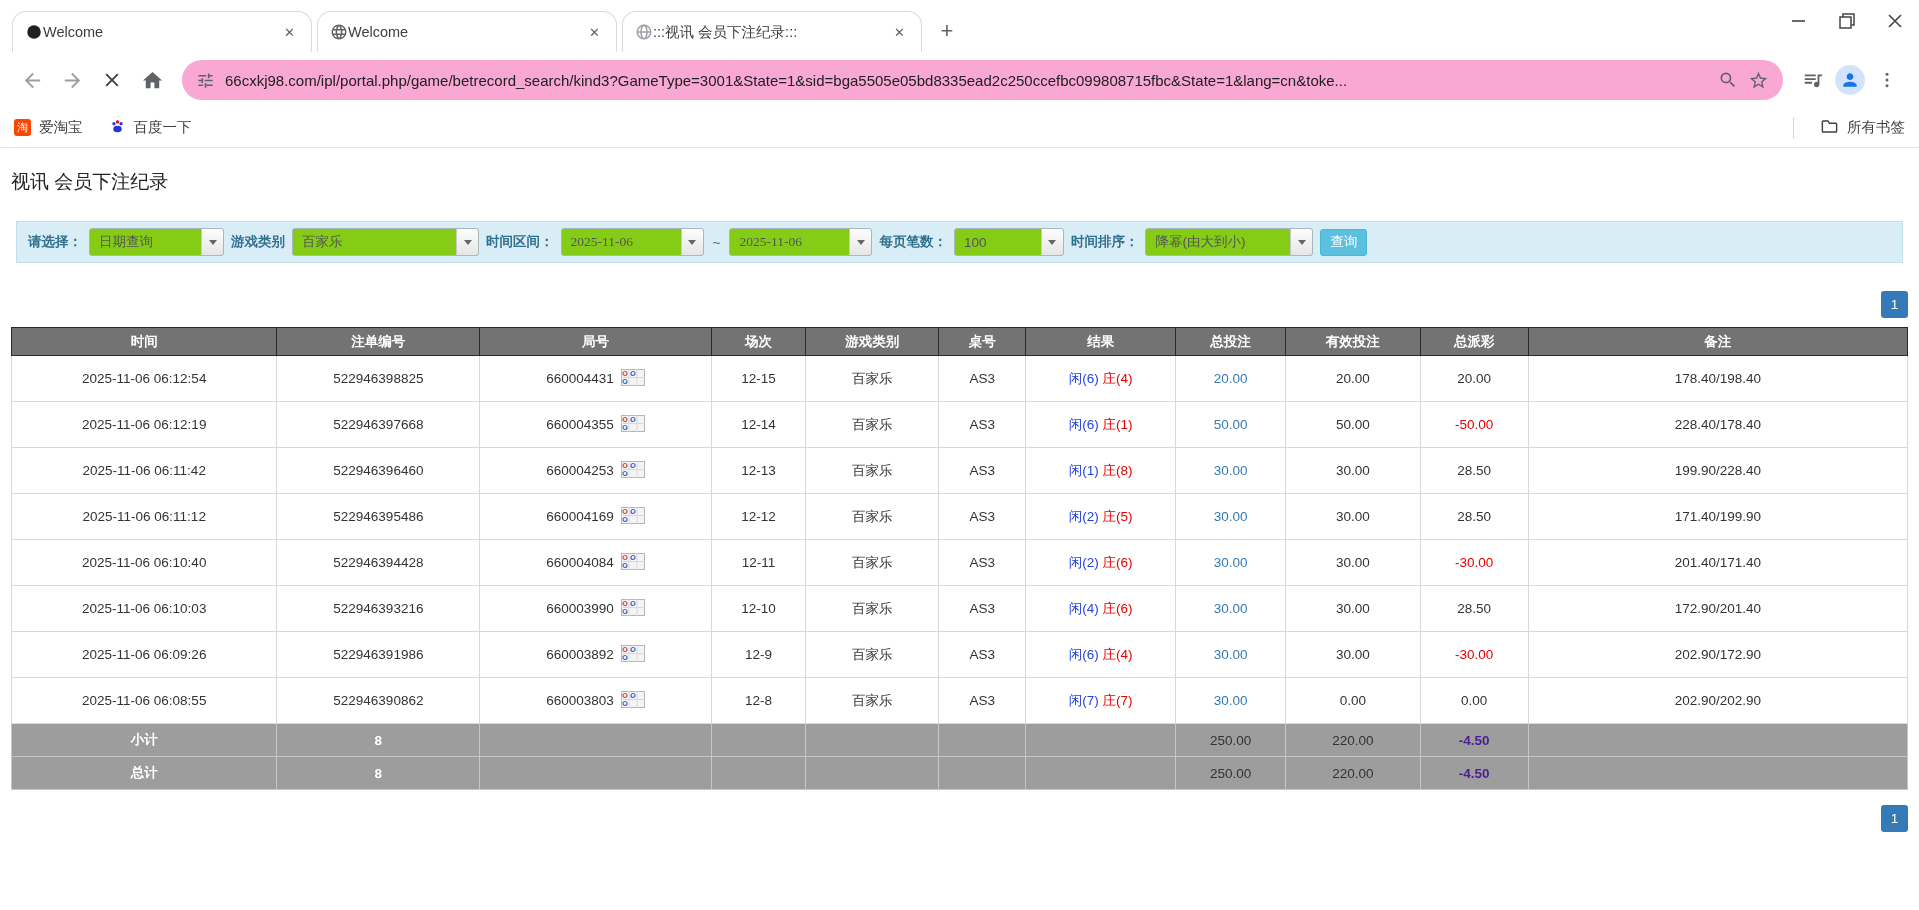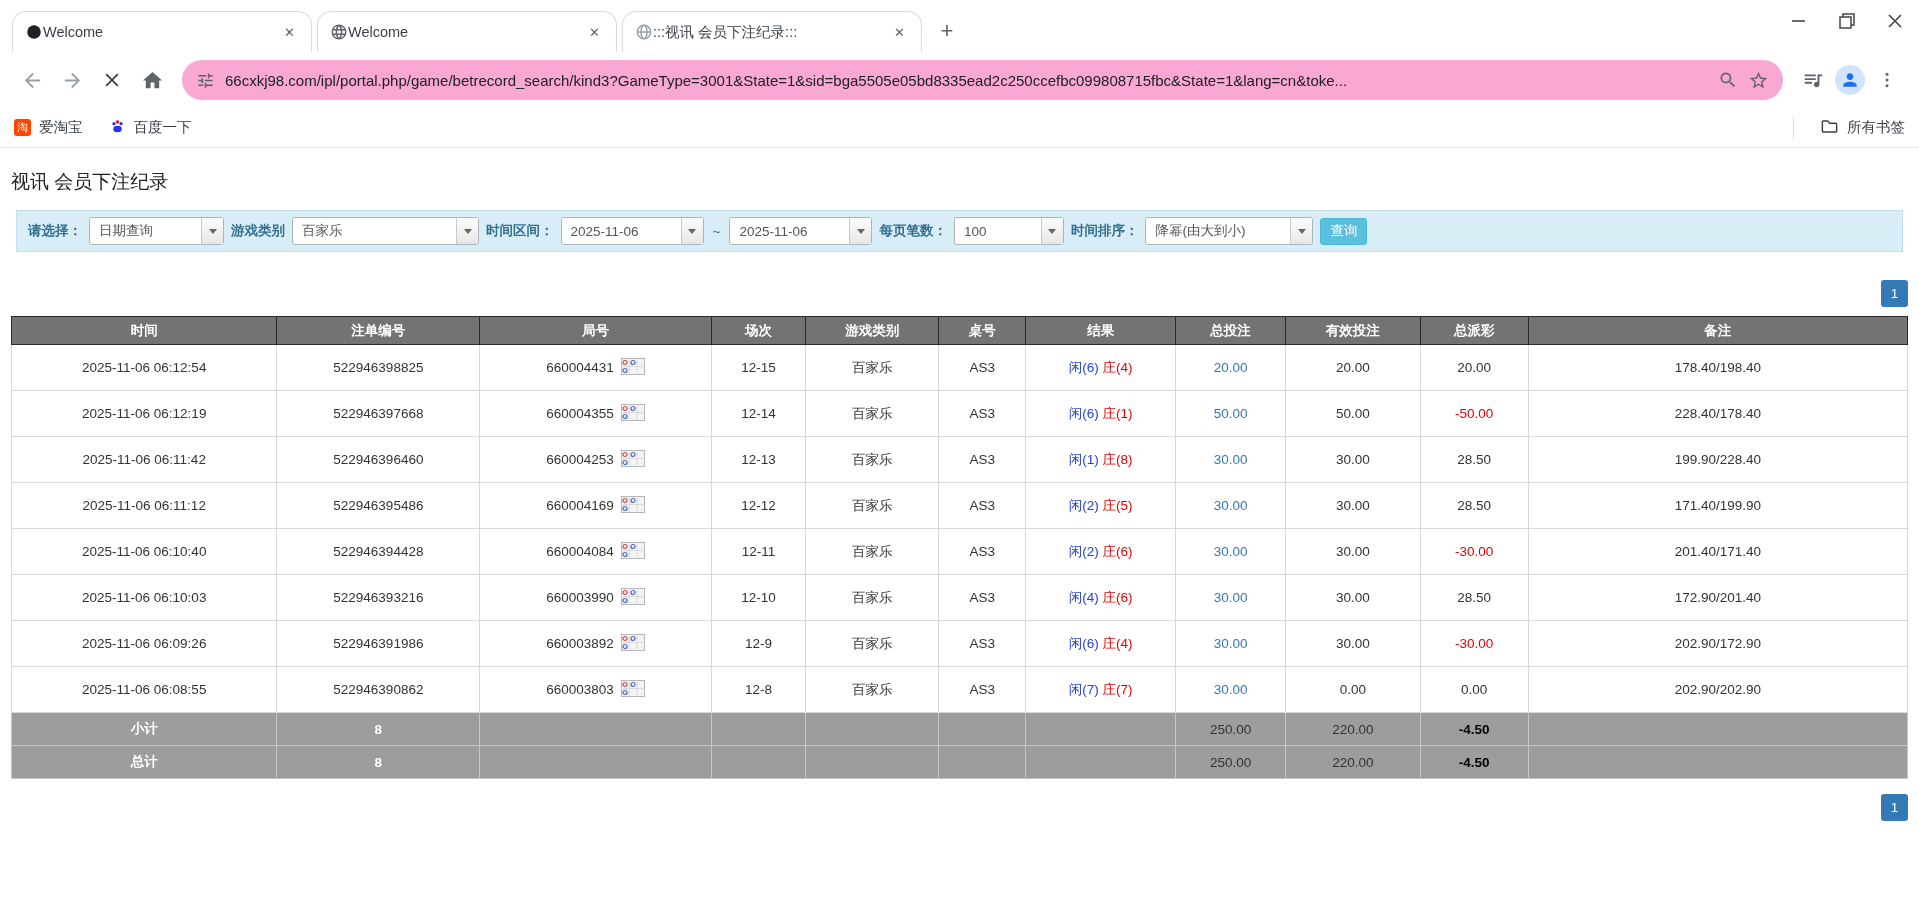--- a/index.html
+++ b/index.html
@@ -39,30 +39,30 @@
   .bm-item { display: flex; align-items: center; gap: 8px; font-size: 14.5px; color: #3b3f43; cursor: pointer; }
   .bm-spacer { flex: 1; }
   .bm-divider { width: 1px; height: 22px; background: #d5d8dc; }
   .taobao-ic { width: 17px; height: 17px; background: #ff4400; border-radius: 3px; color: #fff;
     font-size: 11px; display: flex; align-items: center; justify-content: center; }
 
   
   .page { background: #fff; }
   .page-title { font-size: 19px; font-weight: 400; color: #222; margin: 21px 0 0 11px; }
 
-  .filter-bar { margin: 15px 16px 0; height: 42px; background: #d9edf7; border: 1px solid #c2dfee;
+  .filter-bar { margin: 26px 16px 0; height: 42px; background: #d9edf7; border: 1px solid #c2dfee;
     display: flex; align-items: center; padding: 0 11px; gap: 7px; font-size: 13.5px; }
   .f-label { color: #31708f; font-weight: 700; white-space: nowrap; }
-  .select { height: 28px; background: #ffffff; border: 1px solid #abb7bd; border-radius: 3px;
+  .select { height: 28px; background: #84cc16; border: 1px solid #abb7bd; border-radius: 3px;
     display: flex; align-items: center; cursor: pointer; overflow: hidden; }
   .sel-text { flex: 1; padding: 0 9px; font-size: 13.5px; color: #555; white-space: nowrap; }
   .sel-caret { width: 22px; height: 100%; border-left: 1px solid #c9c9c9;
     background: linear-gradient(#fdfdfd, #e6e6e6); display: flex; align-items: center; justify-content: center; }
   .sel-caret::after { content: ""; border: 4px solid transparent; border-top: 5px solid #666; margin-top: 5px; }
-  .w135 { width: 135px; } .w187 { width: 187px; } .w143 { width: 143px; }
+  .w135 { width: 135px; } .w187 { width: 187px; } .w143 { width: 143px; font-family: Liberation Serif, serif; }
   .w110 { width: 110px; } .w168 { width: 168px; }
   .tilde { color: #31708f; padding: 0 2px; }
   .search-btn { height: 27px; background: #5bc0de; border: 1px solid #46b8da; color: #fff;
     border-radius: 3px; font-size: 13.5px; padding: 0 9px; cursor: pointer;
     font-family: Liberation Sans, sans-serif; }
 
   .summary-bar { margin: 11px 16px 0; height: 34px; background: #e1efd5; border: 1px solid #d2e5c2;
     display: flex; align-items: center; justify-content: space-between; padding: 0 11px; }
   .summary-left { font-size: 13.5px; color: #444; }
   .summary-right { font-size: 13px; color: #e60000; }
@@ -78,21 +78,21 @@
     border: 1px solid #2a2a2a; text-align: center; }
   table.bets td { border: 1px solid #d8d8d8; height: 46px; text-align: center; background: #fff;
     overflow: hidden; white-space: nowrap; }
   .player { color: #2442e0; }
   .banker { color: #e60000; }
   .bet-link { color: #337ab7; cursor: pointer; text-decoration: none; }
   .neg { color: #e60000; }
   .roadmap-icon { display: inline-block; vertical-align: middle; margin-left: 7px; cursor: pointer; }
   tr.foot td { background: #9d9d9d; color: #fff; font-weight: 700; height: 33px; border: 1px solid #c6c6c6; margin-left: 12px; }
   tr.foot td.amt { color: #333; font-weight: 400; }
-  tr.foot td.amt.neg { color: #000000; font-weight: 700; }
+  tr.foot td.amt.neg { color: #4c1d95; font-weight: 700; }
 </style>
 </head>
 <body>
 
 <div class="browser">
 
   <div class="tab-strip">
     <div class="tab">
       <span class="favicon">
         <svg width="18" height="18" viewBox="0 0 24 24">

